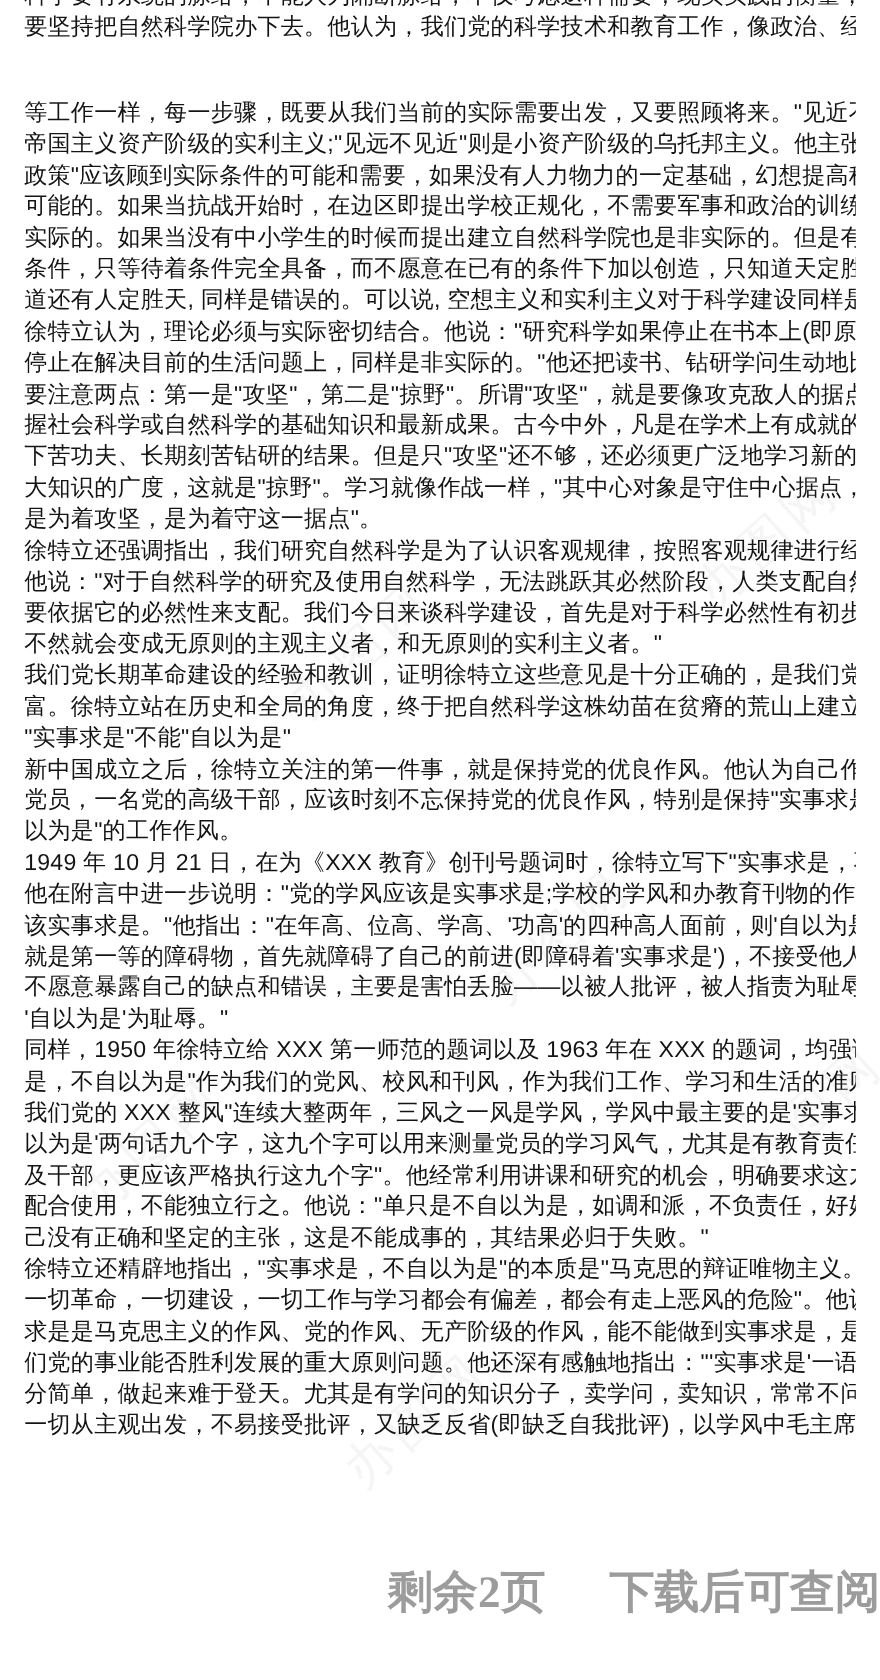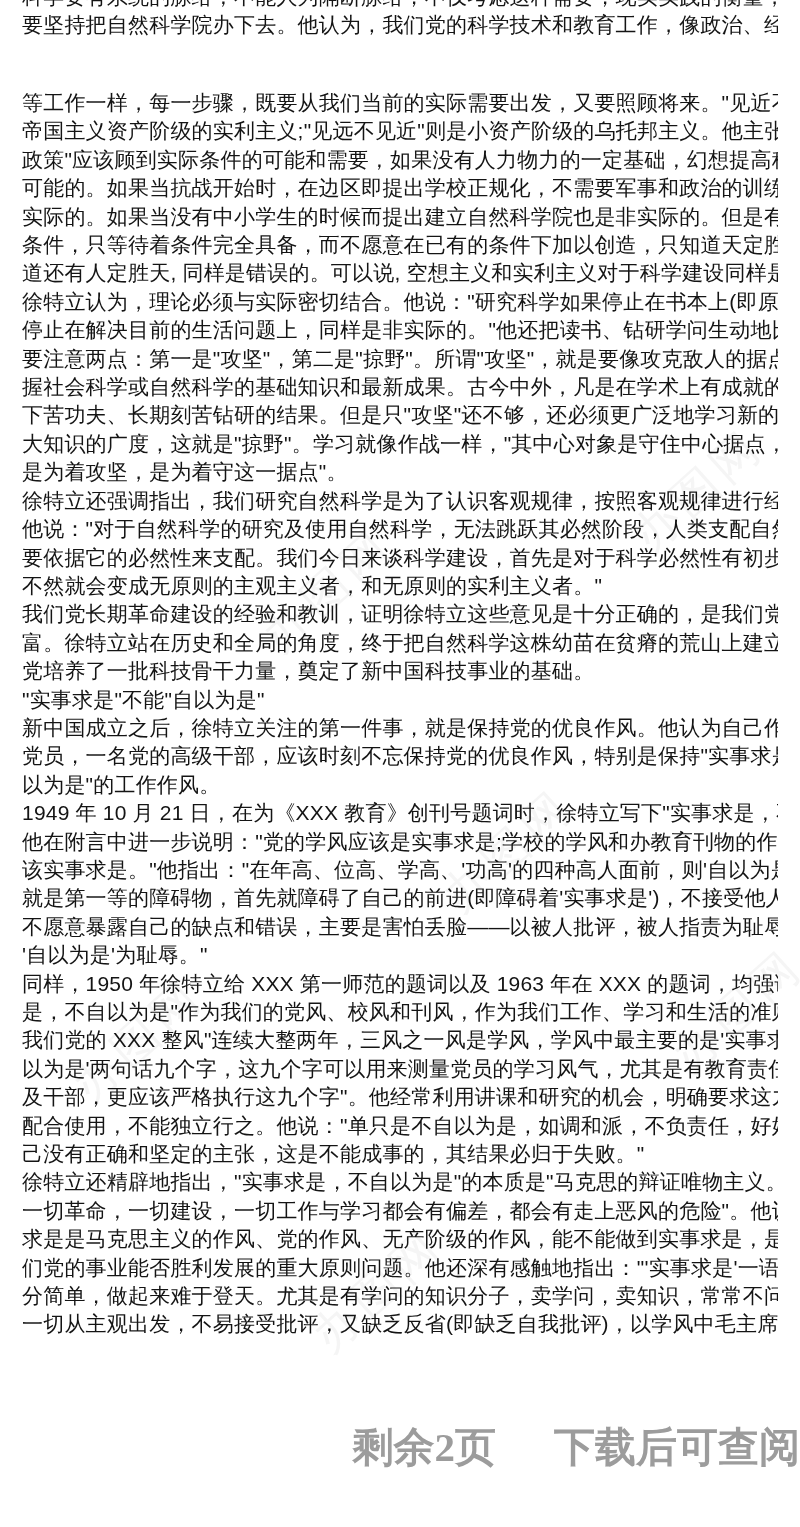--- a/index.html
+++ b/index.html
@@ -84,21 +84,20 @@
       <p class="line">握社会科学或自然科学的基础知识和最新成果。古今中外，凡是在学术上有成就的人，都是</p>
       <p class="line">下苦功夫、长期刻苦钻研的结果。但是只"攻坚"还不够，还必须更广泛地学习新的知识，扩</p>
       <p class="line">大知识的广度，这就是"掠野"。学习就像作战一样，"其中心对象是守住中心据点，一切掠野</p>
       <p class="line">是为着攻坚，是为着守这一据点"。</p>
       <p class="line">徐特立还强调指出，我们研究自然科学是为了认识客观规律，按照客观规律进行经济建设。</p>
       <p class="line">他说："对于自然科学的研究及使用自然科学，无法跳跃其必然阶段，人类支配自然，必然</p>
       <p class="line">要依据它的必然性来支配。我们今日来谈科学建设，首先是对于科学必然性有初步的了解，</p>
       <p class="line">不然就会变成无原则的主观主义者，和无原则的实利主义者。"</p>
       <p class="line">我们党长期革命建设的经验和教训，证明徐特立这些意见是十分正确的，是我们党的宝贵财</p>
       <p class="line">富。徐特立站在历史和全局的角度，终于把自然科学这株幼苗在贫瘠的荒山上建立起来，为</p>
-      <p class="line">党培养了一批科技骨干力量，奠定了新中国科技事业的基础。</p>
       <p class="line">"实事求是"不能"自以为是"</p>
       <p class="line">新中国成立之后，徐特立关注的第一件事，就是保持党的优良作风。他认为自己作为一名老</p>
       <p class="line">党员，一名党的高级干部，应该时刻不忘保持党的优良作风，特别是保持"实事求是，不自</p>
       <p class="line">以为是"的工作作风。</p>
       <p class="line">1949 年 10 月 21 日，在为《XXX 教育》创刊号题词时，徐特立写下"实事求是，不自以为是"。</p>
       <p class="line">他在附言中进一步说明："党的学风应该是实事求是;学校的学风和办教育刊物的作风，也应</p>
       <p class="line">该实事求是。"他指出："在年高、位高、学高、'功高'的四种高人面前，则'自以为是'四个字，</p>
       <p class="line">就是第一等的障碍物，首先就障碍了自己的前进(即障碍着'实事求是')，不接受他人的批评，</p>
       <p class="line">不愿意暴露自己的缺点和错误，主要是害怕丢脸——以被人批评，被人指责为耻辱，反不以</p>
       <p class="line">'自以为是'为耻辱。"</p>

